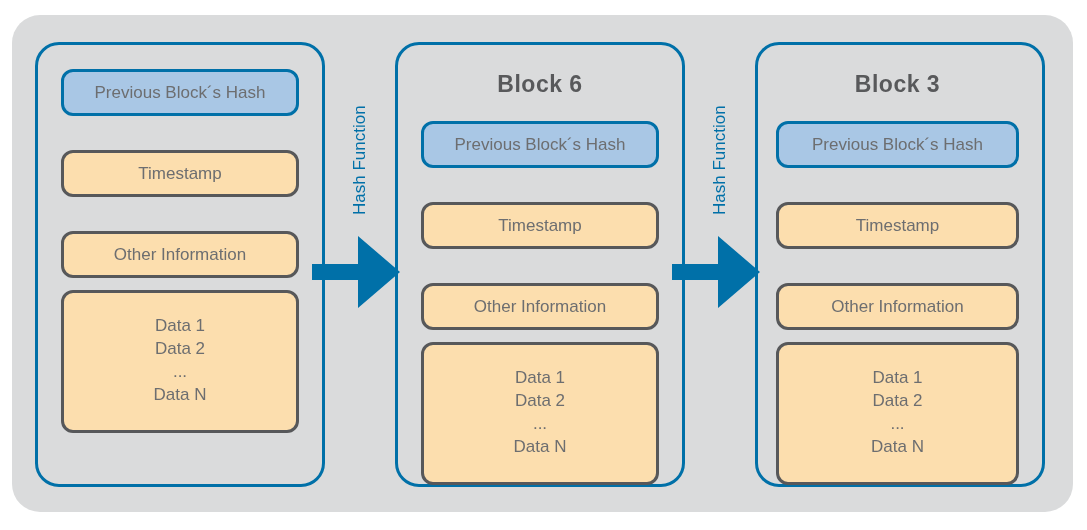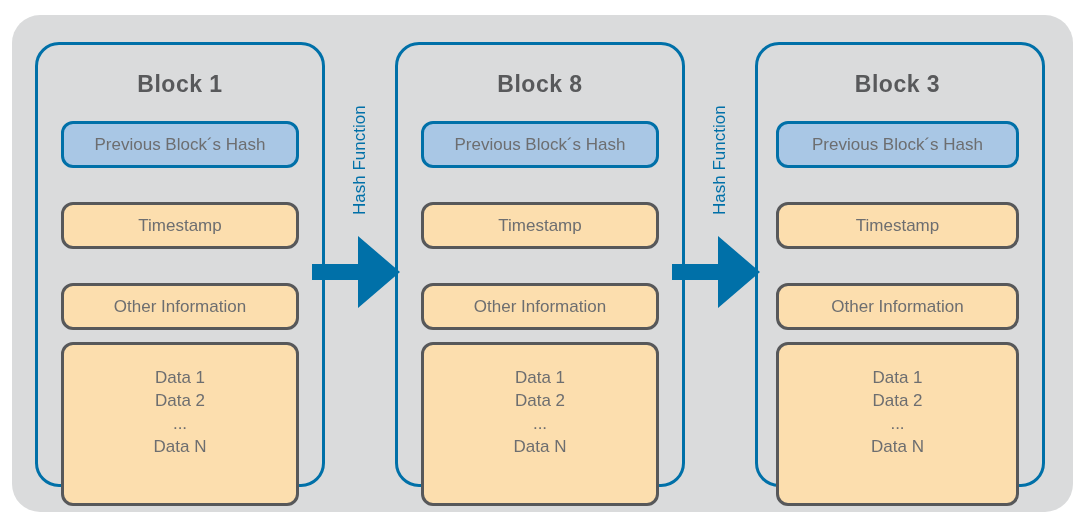--- a/index.html
+++ b/index.html
@@ -61,21 +61,21 @@
     background: #a9c7e5;
     border: 3px solid #0070a8;
   }
   .box.field {
     margin-top: 34px;
     background: #fcdeae;
     border: 3px solid #57585a;
   }
   .box.data {
     margin-top: 12px;
-    height: 164px;
+    height: 143px;
     flex-direction: column;
     justify-content: flex-start;
     padding-top: 21px;
     line-height: 23px;
   }
   .connector-label {
     position: absolute;
     top: 78px;
     width: 28px;
     height: 134px;
@@ -99,21 +99,20 @@
   .arrow.a1 { left: 300px; }
   .arrow.a2 { left: 660px; }
 </style>
 </head>
 <body>
 
 <div class="stage">
   <div class="panel">
 
     <section class="block b1">
-      <h2 class="block-title">Block 1</h2>
       <div class="box hash">
         <span>Previous Block´s Hash</span>
       </div>
       <div class="box field">
         <span>Timestamp</span>
       </div>
       <div class="box field">
         <span>Other Information</span>
       </div>
       <div class="box field data">
@@ -123,21 +122,21 @@
         <div>Data N</div>
       </div>
     </section>
 
     <div class="connector-label c1">Hash Function</div>
     <svg class="arrow a1" viewBox="0 0 88 72" aria-hidden="true">
       <polygon points="0,28 46,28 46,0 88,36 46,72 46,44 0,44" fill="#0070a8"></polygon>
     </svg>
 
     <section class="block b2">
-      <h2 class="block-title">Block 8</h2>
+      <h2 class="block-title">Block 6</h2>
       <div class="box hash">
         <span>Previous Block´s Hash</span>
       </div>
       <div class="box field">
         <span>Timestamp</span>
       </div>
       <div class="box field">
         <span>Other Information</span>
       </div>
       <div class="box field data">

